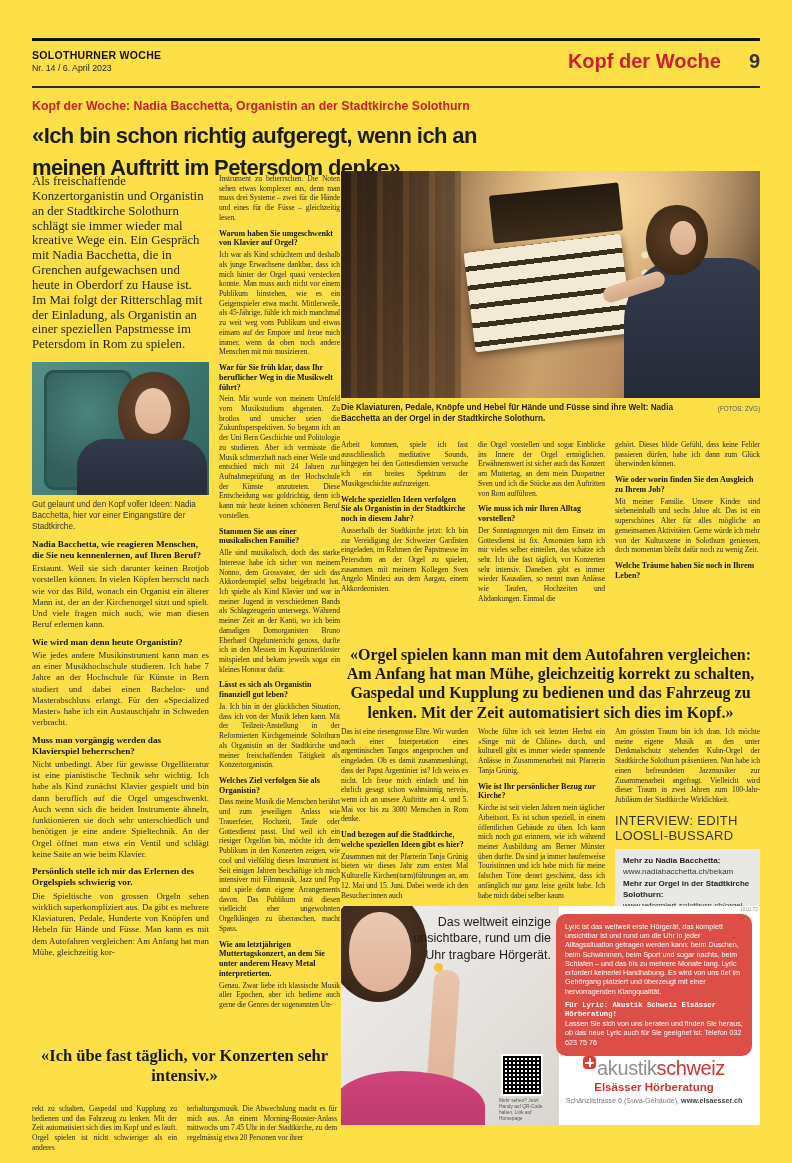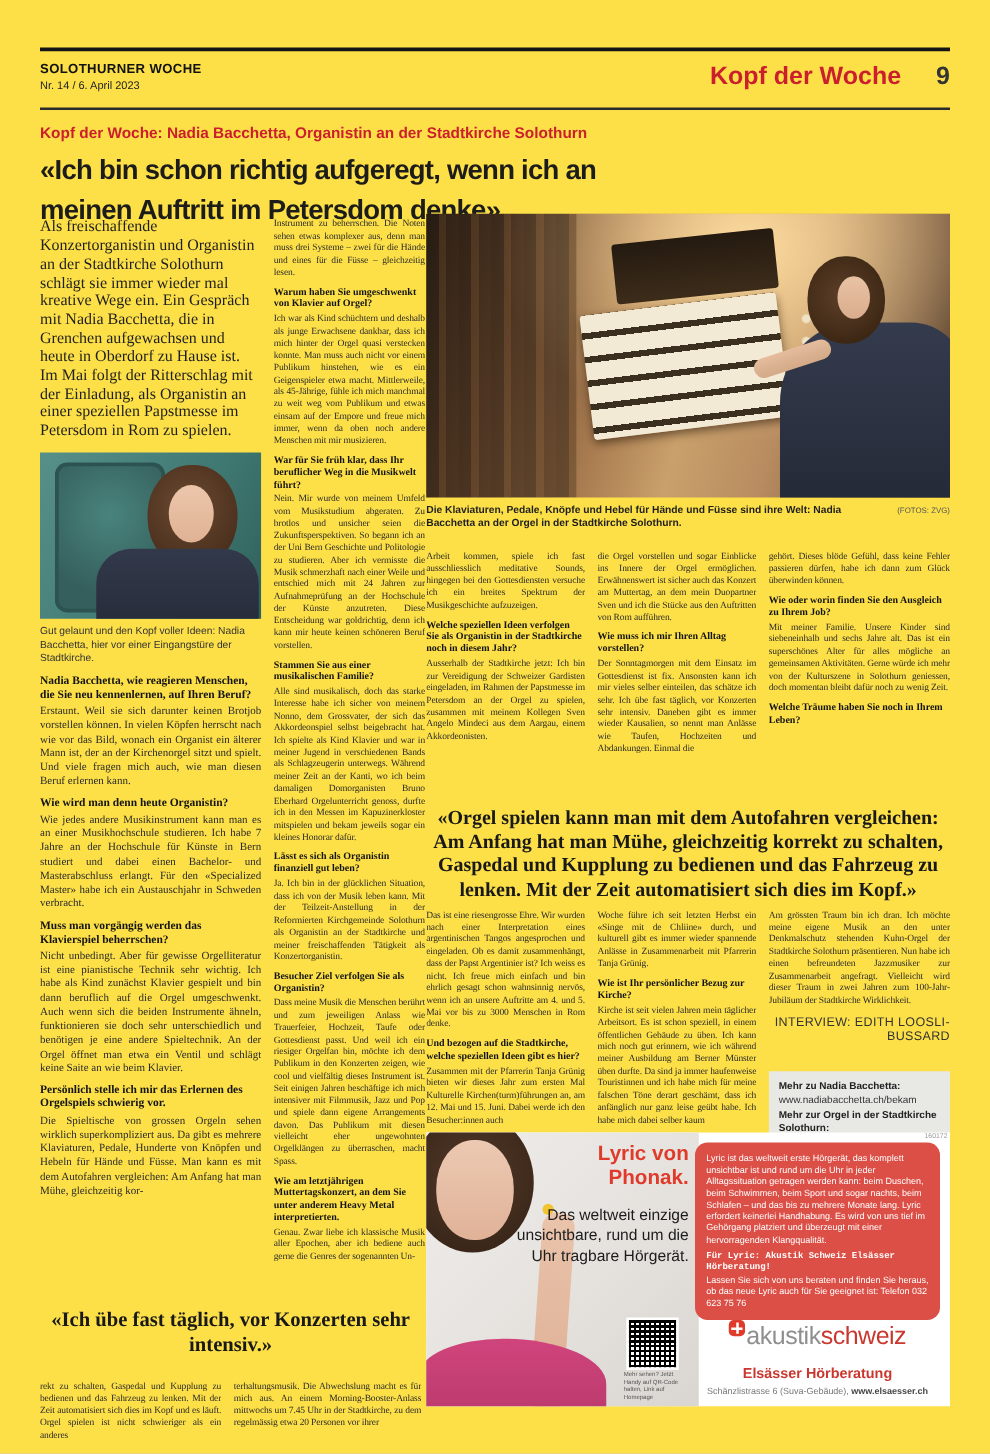--- a/index.html
+++ b/index.html
@@ -68,21 +68,21 @@
   .op-arm{position:absolute;right:94px;top:108px;width:64px;height:16px;border-radius:8px;transform:rotate(-18deg);
           background:linear-gradient(#e5bd9e,#d3a986);}
   .organ-caption{position:absolute;left:341px;top:403px;width:419px;font-size:8.2px;line-height:1.32;
                  font-weight:bold;color:#1e1e1e;}
   .credit{float:right;font-weight:normal;font-size:6.3px;color:#555;margin-left:8px;margin-top:2px;}
   
   .pq{position:absolute;text-align:center;font-family:"Liberation Serif",serif;font-weight:bold;color:#191919;}
   .pq-small{left:32px;top:1046px;width:305px;font-size:16.5px;line-height:1.22;}
   .pq-large{left:341px;top:645px;width:419px;font-size:16px;line-height:1.2;}
   
-  .interview-credit{text-align:right;font-size:10px;letter-spacing:.3px;color:#333;margin:8px 0 22px;}
+  .interview-credit{text-align:left;font-size:13px;letter-spacing:.3px;color:#333;margin:8px 0 6px;}
   .infobox{background:var(--infobox_bg);padding:7px 8px;}
   .infobox .blk-b{font-size:8px;line-height:1.35;font-weight:bold;color:#222;}
   .infobox .blk-r{font-size:8px;line-height:1.35;color:#333;margin-bottom:2px;}
   
   .ad{position:absolute;left:341px;top:906px;width:419px;height:219px;background:#fff;}
   .ad-num{position:absolute;right:2px;top:0;font-size:5.5px;color:#9a9a9a;z-index:6;}
   .ad-photo{position:absolute;left:0;top:0;width:218px;height:219px;overflow:hidden;
             background:linear-gradient(135deg,#efedea 0%,#e4e1dd 60%,#d9d6d1 100%);}
   .ad-hair{position:absolute;left:-12px;top:-16px;width:98px;height:112px;border-radius:50%;
            background:radial-gradient(circle at 50% 45%,#53392a,#3a2719 75%);}
@@ -107,21 +107,21 @@
   .ad-qr-cap{position:absolute;left:158px;top:192px;width:50px;font-size:4.8px;line-height:1.25;color:#555;z-index:5;}
   .ad-logo-block{position:absolute;left:215px;top:150px;width:196px;text-align:center;}
   .logo-row{font-size:20px;letter-spacing:-.4px;}
   .logo-cross{display:inline-block;width:13px;height:13px;border-radius:4px;background:var(--ad_brand_red);
               position:relative;vertical-align:6px;margin-right:1px;}
   .logo-cross::before,.logo-cross::after{content:"";position:absolute;background:#fff;}
   .logo-cross::before{left:5.5px;top:2px;width:2.5px;height:9px;}
   .logo-cross::after{left:2px;top:5.5px;width:9px;height:2.5px;}
   .logo-gray{color:var(--logo_gray);}
   .logo-red{color:#c9372e;}
-  .logo-sub{font-size:11.5px;font-weight:bold;color:#c9372e;margin-top:12px;}
+  .logo-sub{font-size:11.5px;font-weight:bold;color:#c9372e;margin-top:1px;}
   .ad-address{font-size:7.2px;color:#777;margin-top:3px;}
   .ad-address b{color:#444;}
 </style>
 </head>
 <body>
 
 <div id="page">
 
   <div class="rule-top"></div>
   <div class="masthead">SOLOTHURNER WOCHE</div>
@@ -162,21 +162,21 @@
   <div class="col col2">
       <div class="blk-a">Instrument zu beherrschen. Die Noten sehen etwas komplexer aus, denn man muss drei Systeme – zwei für die Hände und eines für die Füsse – gleichzeitig lesen.</div>
       <div class="blk-q">Warum haben Sie umgeschwenkt von Klavier auf Orgel?</div>
       <div class="blk-a">Ich war als Kind schüchtern und deshalb als junge Erwachsene dankbar, dass ich mich hinter der Orgel quasi verstecken konnte. Man muss auch nicht vor einem Publikum hinstehen, wie es ein Geigenspieler etwa macht. Mittlerweile, als 45-Jährige, fühle ich mich manchmal zu weit weg vom Publikum und etwas einsam auf der Empore und freue mich immer, wenn da oben noch andere Menschen mit mir musizieren.</div>
       <div class="blk-q">War für Sie früh klar, dass Ihr beruflicher Weg in die Musikwelt führt?</div>
       <div class="blk-a">Nein. Mir wurde von meinem Umfeld vom Musikstudium abgeraten. Zu brotlos und unsicher seien die Zukunftsperspektiven. So begann ich an der Uni Bern Geschichte und Politologie zu studieren. Aber ich vermisste die Musik schmerzhaft nach einer Weile und entschied mich mit 24 Jahren zur Aufnahmeprüfung an der Hochschule der Künste anzutreten. Diese Entscheidung war goldrichtig, denn ich kann mir heute keinen schöneren Beruf vorstellen.</div>
       <div class="blk-q">Stammen Sie aus einer musikalischen Familie?</div>
       <div class="blk-a">Alle sind musikalisch, doch das starke Interesse habe ich sicher von meinem Nonno, dem Grossvater, der sich das Akkordeonspiel selbst beigebracht hat. Ich spielte als Kind Klavier und war in meiner Jugend in verschiedenen Bands als Schlagzeugerin unterwegs. Während meiner Zeit an der Kanti, wo ich beim damaligen Domorganisten Bruno Eberhard Orgelunterricht genoss, durfte ich in den Messen im Kapuzinerkloster mitspielen und bekam jeweils sogar ein kleines Honorar dafür.</div>
       <div class="blk-q">Lässt es sich als Organistin finanziell gut leben?</div>
       <div class="blk-a">Ja. Ich bin in der glücklichen Situation, dass ich von der Musik leben kann. Mit der Teilzeit-Anstellung in der Reformierten Kirchgemeinde Solothurn als Organistin an der Stadtkirche und meiner freischaffenden Tätigkeit als Konzertorganistin.</div>
-      <div class="blk-q">Besucher Ziel verfolgen Sie als Organistin?</div>
+      <div class="blk-q">Welches Ziel verfolgen Sie als Organistin?</div>
       <div class="blk-a">Dass meine Musik die Menschen berührt und zum jeweiligen Anlass wie Trauerfeier, Hochzeit, Taufe oder Gottesdienst passt. Und weil ich ein riesiger Orgelfan bin, möchte ich dem Publikum in den Konzerten zeigen, wie cool und vielfältig dieses Instrument ist. Seit einigen Jahren beschäftige ich mich intensiver mit Filmmusik, Jazz und Pop und spiele dann eigene Arrangements davon. Das Publikum mit diesen vielleicht eher ungewohnten Orgelklängen zu überraschen, macht Spass.</div>
       <div class="blk-q">Wie am letztjährigen Muttertagskonzert, an dem Sie unter anderem Heavy Metal interpretierten.</div>
       <div class="blk-a">Genau. Zwar liebe ich klassische Musik aller Epochen, aber ich bediene auch gerne die Genres der sogenannten Un-</div>
     </div>
 
   <div class="organ">
     <div class="op-pipes"></div>
     <div class="op-stand"></div>
     <div class="op-manuals"></div>
     <div class="op-knobs"></div>
@@ -243,21 +243,20 @@
   <div class="ad">
     <div class="ad-num">160172</div>
     <div class="ad-photo">
       <div class="ad-hair"></div>
       <div class="ad-face"></div>
       <div class="ad-arm"></div>
       <div class="ad-dot"></div>
       <div class="ad-shoulder"></div>
     </div>
     <div class="ad-text">
-      <div class="ad-brand">Lyric von Phonak.</div>
       <div class="ad-claim">Das weltweit einzige unsichtbare, rund um die Uhr tragbare Hörgerät.</div>
     </div>
     <div class="ad-redbox">
       <div class="p1">Lyric ist das weltweit erste Hörgerät, das komplett unsichtbar ist und rund um die Uhr in jeder Alltagssituation getragen werden kann: beim Duschen, beim Schwimmen, beim Sport und sogar nachts, beim Schlafen – und das bis zu mehrere Monate lang. Lyric erfordert keinerlei Handhabung. Es wird von uns tief im Gehörgang platziert und überzeugt mit einer hervorragenden Klangqualität.</div>
       <div>
         <b>Für Lyric: Akustik Schweiz Elsässer Hörberatung!</b>
         <span>Lassen Sie sich von uns beraten und finden Sie heraus, ob das neue Lyric auch für Sie geeignet ist: Telefon 032 623 75 76</span>
       </div>
     </div>
     <div class="ad-qr"></div>

